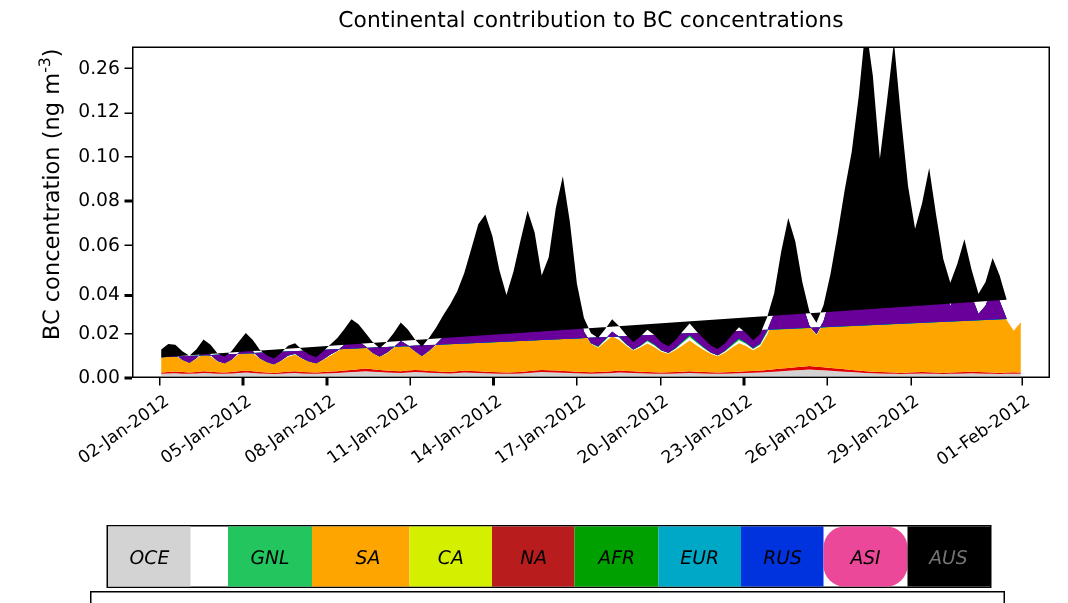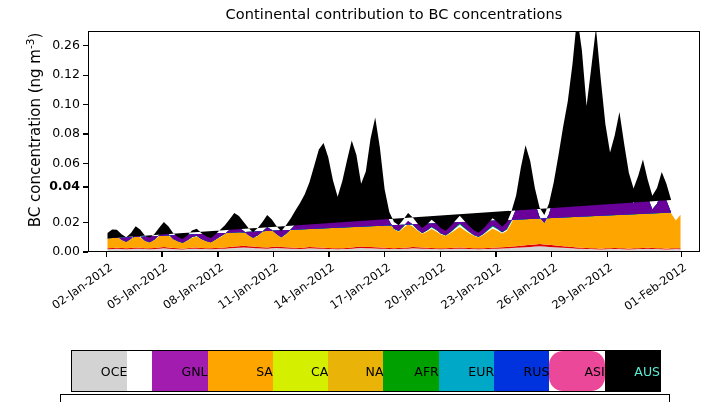--- a/index.html
+++ b/index.html
@@ -42,24 +42,24 @@
     transform:rotate(-35deg);transform-origin:right top;
     text-align:right;width:120px;margin-left:-120px;
   }
 
   
   .legend-strip{
     position:absolute;left:71px;top:350px;height:42px;
     display:flex;border:1.3px solid #000;box-sizing:border-box;
   }
   .legend-cell{
-    flex:1 1 0;display:flex;align-items:center;justify-content:flex-end;
-    font-size:12.5px;color:#000;height:100%;
-  }
-  .legend-cell.dark-text{color:#5eead4;}
+    flex:1 1 0;display:flex;align-items:center;justify-content:center;
+    font-size:12.5px;color:#000;height:100%;font-style:italic;
+  }
+  .legend-cell.dark-text{color:#737373;}
 
   
   .lower-frame{
     position:absolute;left:60px;top:394px;width:610px;height:30px;
     border:1.4px solid #000;box-sizing:border-box;background:#fff;
   }
 </style>
 </head>
 <body>
 
@@ -85,21 +85,21 @@
         <div class="tlab">0.10</div>
       </div>
       <div class="ytick" style="top: 134.133px;">
         <div class="tmark"></div>
         <div class="tlab">0.08</div>
       </div>
       <div class="ytick" style="top: 163.6px;">
         <div class="tmark"></div>
         <div class="tlab">0.06</div>
       </div>
-      <div class="ytick" style="top: 187px; font-weight: bold;">
+      <div class="ytick" style="top: 197px;">
         <div class="tmark"></div>
         <div class="tlab">0.04</div>
       </div>
       <div class="ytick" style="top: 222.533px;">
         <div class="tmark"></div>
         <div class="tlab">0.02</div>
       </div>
       <div class="ytick" style="top: 252px;">
         <div class="tmark"></div>
         <div class="tlab">0.00</div>
@@ -166,30 +166,30 @@
           <path d="M 18.55 208.03 L 18.55 208.03 L 23.26 205.09 L 27.97 205.82 L 32.68 209.66 L 37.39 211.72 L 42.11 208.62 L 46.82 203.76 L 51.53 206.41 L 56.24 210.54 L 60.96 212.16 L 65.67 209.51 L 70.38 204.94 L 75.09 200.82 L 79.81 204.06 L 84.52 208.77 L 89.23 211.28 L 93.94 212.75 L 98.66 210.24 L 103.37 206.86 L 108.08 205.68 L 112.79 208.77 L 117.51 210.83 L 122.22 212.16 L 126.93 209.36 L 131.64 206.27 L 136.35 203.61 L 141.07 199.64 L 145.78 195.51 L 150.49 197.28 L 155.20 200.82 L 159.92 204.94 L 164.63 207.59 L 169.34 205.09 L 174.05 201.40 L 178.77 197.13 L 183.48 199.93 L 188.19 203.91 L 192.90 207.15 L 197.62 203.61 L 202.33 199.34 L 207.04 194.48 L 211.75 189.47 L 216.46 182.99 L 221.18 173.71 L 225.89 161.77 L 230.60 148.07 L 235.31 136.28 L 240.03 147.04 L 244.74 165.75 L 249.45 179.45 L 254.16 167.22 L 258.88 149.99 L 263.59 133.04 L 268.30 144.68 L 273.01 168.55 L 277.73 159.27 L 282.44 132.16 L 287.15 114.33 L 291.86 138.94 L 296.58 172.67 L 301.29 190.80 L 306.00 198.46 L 310.71 200.67 L 315.42 195.95 L 320.14 190.65 L 324.85 194.19 L 329.56 199.05 L 334.27 202.88 L 338.99 200.08 L 343.70 196.54 L 348.41 199.34 L 353.12 203.32 L 357.84 205.09 L 362.55 201.70 L 367.26 197.28 L 371.97 193.01 L 376.69 197.28 L 381.40 201.26 L 386.11 204.79 L 390.82 206.71 L 395.54 203.61 L 400.25 199.34 L 404.96 195.22 L 409.67 198.16 L 414.38 201.85 L 419.10 198.75 L 423.81 189.91 L 428.52 178.27 L 433.23 157.50 L 437.95 140.11 L 442.66 151.61 L 447.37 172.38 L 452.08 186.82 L 456.80 192.42 L 461.51 183.72 L 466.22 167.37 L 470.93 147.04 L 475.65 125.23 L 480.36 106.82 L 485.07 79.56 L 489.78 41.84 L 494.49 68.51 L 499.21 111.38 L 503.92 81.77 L 508.63 51.86 L 513.34 90.76 L 518.06 125.23 L 522.77 146.60 L 527.48 133.78 L 532.19 116.10 L 536.91 140.11 L 541.62 161.92 L 546.33 173.41 L 551.04 163.98 L 555.76 151.46 L 560.47 166.49 L 565.18 178.86 L 569.89 173.26 L 574.61 161.18 L 579.32 169.88 L 584.03 182.10 L 588.74 NaN L 593.45 NaN L 593.45 NaN L 588.74 NaN L 584.03 182.25 L 579.32 170.17 L 574.61 161.33 L 569.89 173.41 L 565.18 179.01 L 560.47 166.63 L 555.76 151.75 L 551.04 164.13 L 546.33 173.56 L 541.62 162.07 L 536.91 140.41 L 532.19 116.39 L 527.48 134.07 L 522.77 146.74 L 518.06 125.53 L 513.34 91.20 L 508.63 52.60 L 503.92 82.36 L 499.21 111.83 L 494.49 69.25 L 489.78 42.87 L 485.07 80.30 L 480.36 107.85 L 475.65 126.56 L 470.93 147.92 L 466.22 167.81 L 461.51 183.87 L 456.80 192.42 L 452.08 186.82 L 447.37 172.38 L 442.66 151.75 L 437.95 140.26 L 433.23 157.79 L 428.52 178.57 L 423.81 190.21 L 419.10 198.90 L 414.38 201.99 L 409.67 198.31 L 404.96 195.51 L 400.25 199.49 L 395.54 203.76 L 390.82 206.71 L 386.11 204.79 L 381.40 201.40 L 376.69 197.43 L 371.97 193.30 L 367.26 197.43 L 362.55 201.85 L 357.84 205.09 L 353.12 203.32 L 348.41 199.49 L 343.70 196.69 L 338.99 200.23 L 334.27 202.88 L 329.56 199.19 L 324.85 194.33 L 320.14 190.94 L 315.42 196.10 L 310.71 200.82 L 306.00 198.61 L 301.29 190.94 L 296.58 172.97 L 291.86 139.52 L 287.15 115.21 L 282.44 132.89 L 277.73 159.71 L 273.01 168.84 L 268.30 145.12 L 263.59 133.63 L 258.88 150.43 L 254.16 167.52 L 249.45 179.60 L 244.74 166.04 L 240.03 147.48 L 235.31 136.87 L 230.60 148.51 L 225.89 162.07 L 221.18 173.85 L 216.46 183.14 L 211.75 189.47 L 207.04 194.48 L 202.33 199.34 L 197.62 203.61 L 192.90 207.15 L 188.19 203.91 L 183.48 199.93 L 178.77 197.13 L 174.05 201.40 L 169.34 205.09 L 164.63 207.59 L 159.92 204.94 L 155.20 200.82 L 150.49 197.28 L 145.78 195.51 L 141.07 199.64 L 136.35 203.61 L 131.64 206.27 L 126.93 209.36 L 122.22 212.16 L 117.51 210.83 L 112.79 208.77 L 108.08 205.68 L 103.37 206.86 L 98.66 210.24 L 93.94 212.75 L 89.23 211.28 L 84.52 208.77 L 79.81 204.06 L 75.09 200.82 L 70.38 204.94 L 65.67 209.51 L 60.96 212.16 L 56.24 210.54 L 51.53 206.41 L 46.82 203.76 L 42.11 208.62 L 37.39 211.72 L 32.68 209.66 L 27.97 205.82 L 23.26 205.09 L 18.55 208.03 Z" fill="#6a009a" stroke="none"></path>
           <path d="M 18.55 208.03 L 18.55 202.88 L 23.26 199.19 L 27.97 199.64 L 32.68 204.06 L 37.39 207.00 L 42.11 202.73 L 46.82 196.10 L 51.53 199.64 L 56.24 205.53 L 60.96 207.74 L 65.67 203.91 L 70.38 197.57 L 75.09 191.68 L 79.81 196.40 L 84.52 203.17 L 89.23 206.86 L 93.94 208.92 L 98.66 205.24 L 103.37 200.37 L 108.08 198.61 L 112.79 203.17 L 117.51 206.12 L 122.22 208.03 L 126.93 204.06 L 131.64 199.49 L 136.35 195.07 L 141.07 189.03 L 145.78 182.55 L 150.49 185.79 L 155.20 191.68 L 159.92 197.87 L 164.63 201.99 L 169.34 197.72 L 174.05 191.68 L 178.77 184.61 L 183.48 189.32 L 188.19 195.95 L 192.90 200.96 L 197.62 195.07 L 202.33 188.14 L 207.04 180.04 L 211.75 172.53 L 216.46 163.83 L 221.18 151.61 L 225.89 135.25 L 230.60 118.60 L 235.31 111.97 L 240.03 126.41 L 244.74 149.54 L 249.45 166.19 L 254.16 150.28 L 258.88 129.36 L 263.59 109.47 L 268.30 124.05 L 273.01 153.08 L 277.73 140.85 L 282.44 107.85 L 287.15 86.34 L 291.86 116.84 L 296.58 158.68 L 301.29 181.66 L 306.00 191.83 L 310.71 195.07 L 315.42 189.18 L 320.14 182.55 L 324.85 187.11 L 329.56 193.15 L 334.27 197.87 L 338.99 194.19 L 343.70 189.47 L 348.41 193.15 L 353.12 198.16 L 357.84 200.67 L 362.55 196.40 L 367.26 190.80 L 371.97 185.35 L 376.69 190.65 L 381.40 195.66 L 386.11 200.08 L 390.82 202.58 L 395.54 198.61 L 400.25 193.15 L 404.96 187.85 L 409.67 191.68 L 414.38 196.54 L 419.10 192.56 L 423.81 181.07 L 428.52 165.01 L 433.23 136.87 L 437.95 114.33 L 442.66 130.24 L 447.37 157.65 L 452.08 177.24 L 456.80 184.76 L 461.51 173.12 L 466.22 151.90 L 470.93 124.94 L 475.65 95.77 L 480.36 69.98 L 485.07 32.41 L 489.78 -15.62 L 494.49 18.42 L 499.21 74.55 L 503.92 36.10 L 508.63 -4.13 L 513.34 46.56 L 518.06 92.82 L 522.77 121.55 L 527.48 104.31 L 532.19 80.74 L 536.91 112.86 L 541.62 142.03 L 546.33 157.94 L 551.04 145.12 L 555.76 128.62 L 560.47 148.81 L 565.18 165.31 L 569.89 157.35 L 574.61 141.29 L 579.32 153.08 L 584.03 169.43 L 588.74 NaN L 593.45 NaN L 593.45 NaN L 588.74 NaN L 584.03 182.10 L 579.32 169.88 L 574.61 161.18 L 569.89 173.26 L 565.18 178.86 L 560.47 166.49 L 555.76 151.46 L 551.04 163.98 L 546.33 173.41 L 541.62 161.92 L 536.91 140.11 L 532.19 116.10 L 527.48 133.78 L 522.77 146.60 L 518.06 125.23 L 513.34 90.76 L 508.63 51.86 L 503.92 81.77 L 499.21 111.38 L 494.49 68.51 L 489.78 41.84 L 485.07 79.56 L 480.36 106.82 L 475.65 125.23 L 470.93 147.04 L 466.22 167.37 L 461.51 183.72 L 456.80 192.42 L 452.08 186.82 L 447.37 172.38 L 442.66 151.61 L 437.95 140.11 L 433.23 157.50 L 428.52 178.27 L 423.81 189.91 L 419.10 198.75 L 414.38 201.85 L 409.67 198.16 L 404.96 195.22 L 400.25 199.34 L 395.54 203.61 L 390.82 206.71 L 386.11 204.79 L 381.40 201.26 L 376.69 197.28 L 371.97 193.01 L 367.26 197.28 L 362.55 201.70 L 357.84 205.09 L 353.12 203.32 L 348.41 199.34 L 343.70 196.54 L 338.99 200.08 L 334.27 202.88 L 329.56 199.05 L 324.85 194.19 L 320.14 190.65 L 315.42 195.95 L 310.71 200.67 L 306.00 198.46 L 301.29 190.80 L 296.58 172.67 L 291.86 138.94 L 287.15 114.33 L 282.44 132.16 L 277.73 159.27 L 273.01 168.55 L 268.30 144.68 L 263.59 133.04 L 258.88 149.99 L 254.16 167.22 L 249.45 179.45 L 244.74 165.75 L 240.03 147.04 L 235.31 136.28 L 230.60 148.07 L 225.89 161.77 L 221.18 173.71 L 216.46 182.99 L 211.75 189.47 L 207.04 194.48 L 202.33 199.34 L 197.62 203.61 L 192.90 207.15 L 188.19 203.91 L 183.48 199.93 L 178.77 197.13 L 174.05 201.40 L 169.34 205.09 L 164.63 207.59 L 159.92 204.94 L 155.20 200.82 L 150.49 197.28 L 145.78 195.51 L 141.07 199.64 L 136.35 203.61 L 131.64 206.27 L 126.93 209.36 L 122.22 212.16 L 117.51 210.83 L 112.79 208.77 L 108.08 205.68 L 103.37 206.86 L 98.66 210.24 L 93.94 212.75 L 89.23 211.28 L 84.52 208.77 L 79.81 204.06 L 75.09 200.82 L 70.38 204.94 L 65.67 209.51 L 60.96 212.16 L 56.24 210.54 L 51.53 206.41 L 46.82 203.76 L 42.11 208.62 L 37.39 211.72 L 32.68 209.66 L 27.97 205.82 L 23.26 205.09 L 18.55 208.03 Z" fill="#000000" stroke="none"></path>
         </svg>
     </div>
   </div>
 
   <div class="legend-strip" id="legend-strip" style="width: 590px;">
       <div class="legend-cell" style="background: rgb(211, 211, 211);">
         <span>OCE</span>
       </div>
-      <div class="legend-cell" style="background: #a21caf; border-left: 0px; margin-left: 25px;">
+      <div class="legend-cell" style="background: #22c55e; border-left: 0px; margin-left: 25px;">
         <span>GNL</span>
       </div>
       <div class="legend-cell" style="background: rgb(255, 165, 0); border-left: 0px; padding-left: 10px;">
         <span>SA</span>
       </div>
       <div class="legend-cell" style="background: rgb(212, 240, 0); border-left: 0px;">
         <span>CA</span>
       </div>
-      <div class="legend-cell" style="background: #eab308; border-left: 0px;">
+      <div class="legend-cell" style="background: #b91c1c; border-left: 0px;">
         <span>NA</span>
       </div>
       <div class="legend-cell" style="background: rgb(0, 160, 0); border-left: 0px;">
         <span>AFR</span>
       </div>
       <div class="legend-cell" style="background: rgb(0, 168, 200); border-left: 0px;">
         <span>EUR</span>
       </div>
       <div class="legend-cell" style="background: rgb(0, 51, 221); border-left: 0px;">
         <span>RUS</span>

